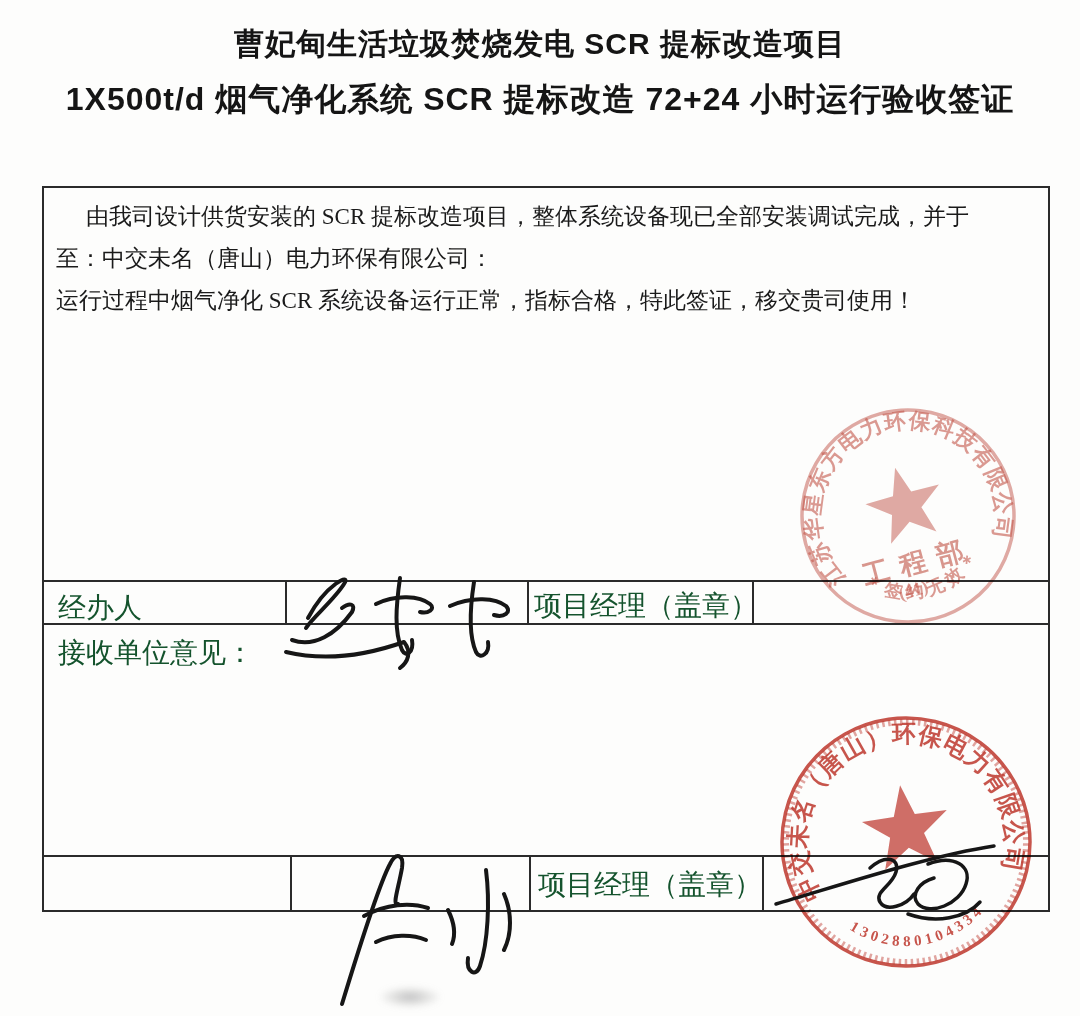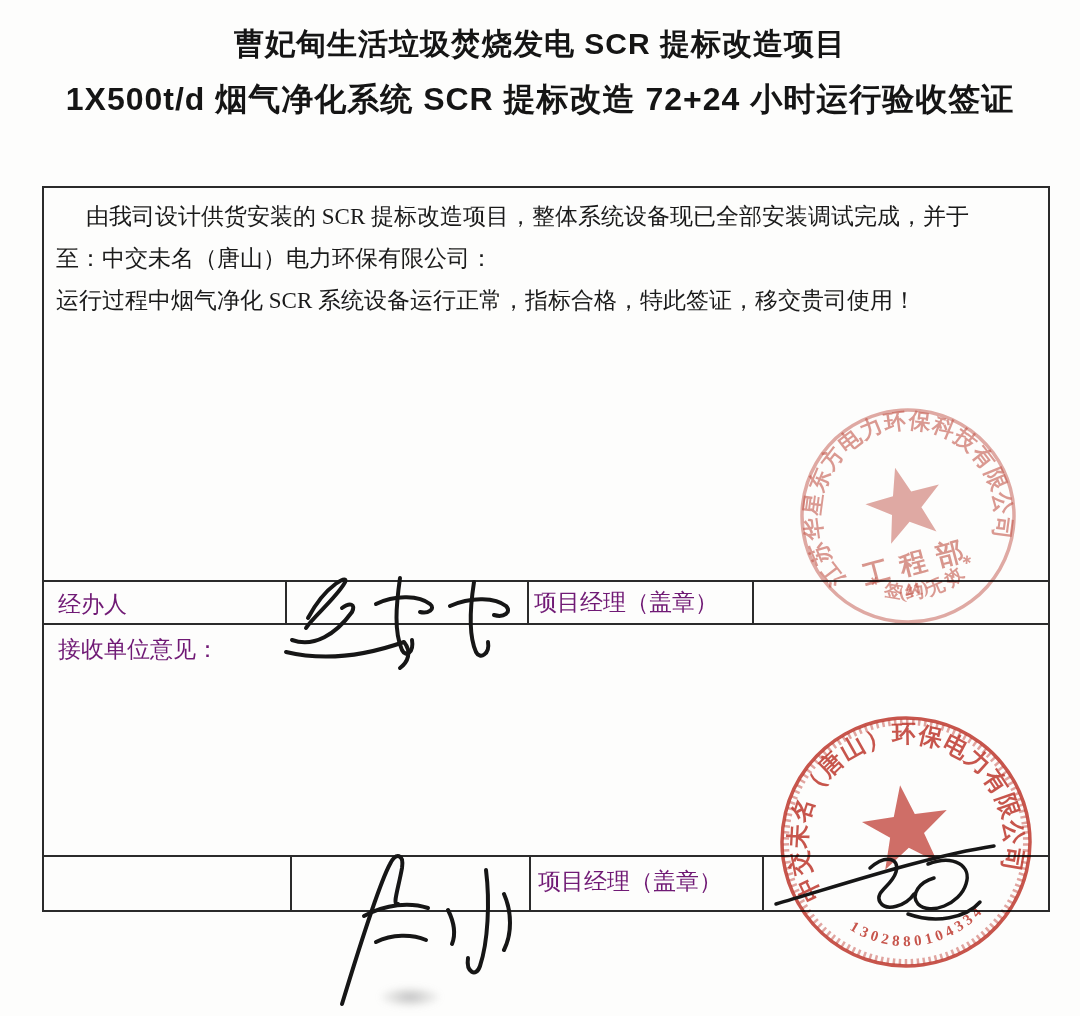--- a/index.html
+++ b/index.html
@@ -34,21 +34,21 @@
   .vl-r4c{left:718px;top:667px;height:55px;}
 
   .notice{
     position:absolute;left:12px;top:8px;width:980px;
     font-size:23px;line-height:42px;color:#1a1a1a;font-weight:500;
   }
   .notice .ln{white-space:nowrap;}
   .notice .ln.indent{padding-left:30px;}
 
   .cell-label{
-    position:absolute;font-size:23px;color:#701a75;white-space:nowrap;font-weight:500;
+    position:absolute;font-size:28px;color:#14532d;white-space:nowrap;font-weight:500;
   }
   .lbl-operator{left:14px;top:401px;}
   .lbl-pm-1{left:490px;top:399px;}
   .lbl-opinion{left:14px;top:446px;}
   .lbl-engineer{left:12px;top:678px;}
   .lbl-pm-2{left:494px;top:678px;}
 
   
   .stamp{position:absolute;mix-blend-mode:multiply;pointer-events:none;}
   .stamp text{font-family:"Liberation Serif", serif;font-weight:bold;}

